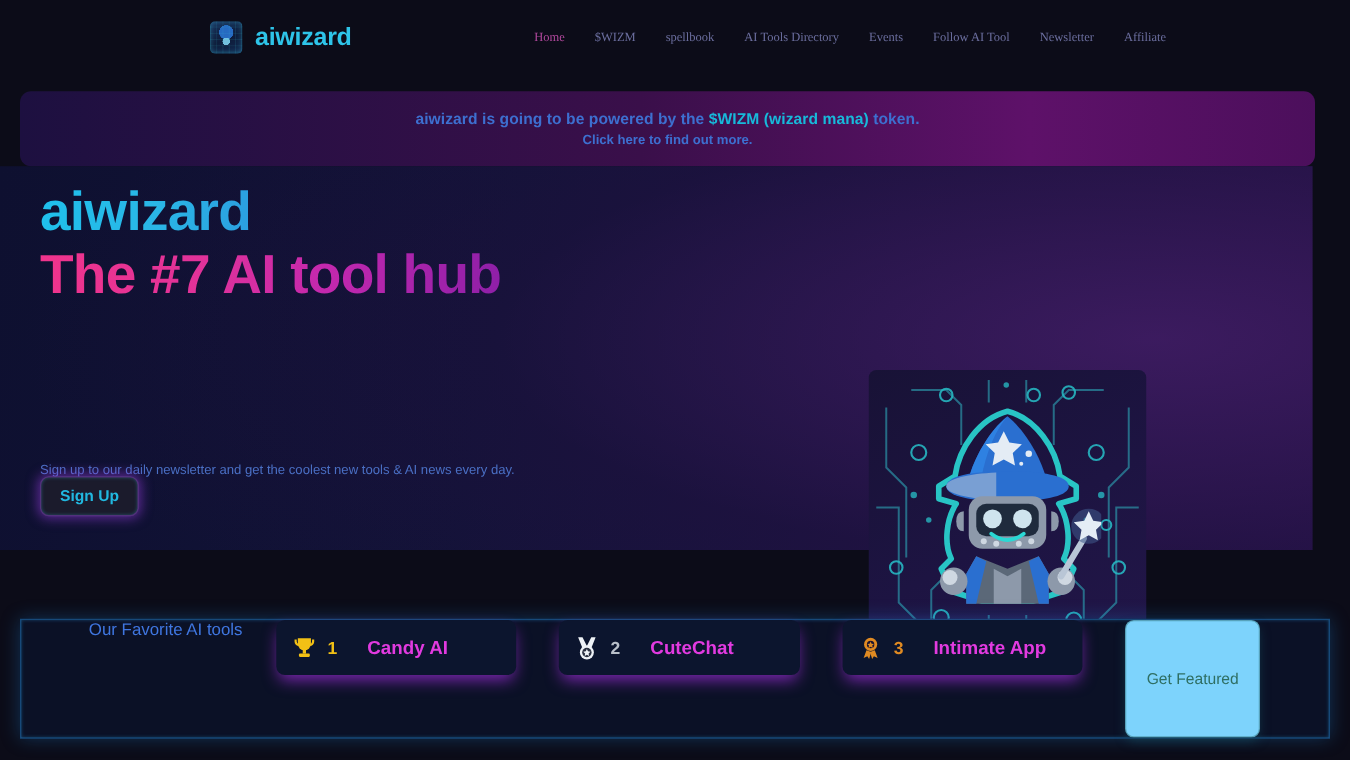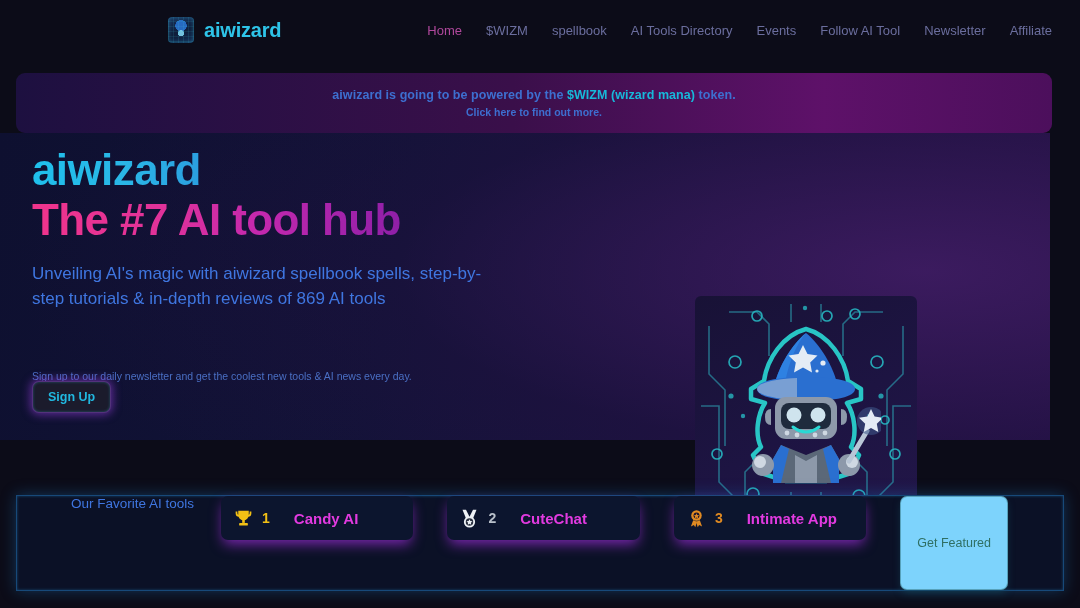--- a/index.html
+++ b/index.html
@@ -34,22 +34,23 @@
       linear-gradient(90deg, rgba(70,220,230,.22) 1px, transparent 1px) 0 0/5px 5px,
       linear-gradient(0deg, rgba(70,220,230,.18) 1px, transparent 1px) 0 0/5px 5px;
     opacity:.55;
   }
   .brand-name {
     font-size:20px; font-weight:bold; color:#2ec4e8;
     letter-spacing:-.2px;
   }
   .nav { display:flex; align-items:center; gap:24px; margin-left:146px; }
   .nav a {
-    font-size:13px; color:#6b6e9e; text-decoration:none;
+    font-size:10px; color:#6b6e9e; text-decoration:none;
     white-space:nowrap;
+    font-family:Liberation Serif, serif;
   }
   .nav a.active { color:#b0489c; }
 
   
   .banner {
     position:absolute; left:16px; top:73px;
     width:1036px; height:60px; border-radius:9px;
     background:linear-gradient(90deg,#1d1040 0%,#3a0f4a 48%,#5e1169 78%,#4c0f5c 100%);
     display:flex; flex-direction:column; align-items:center; justify-content:center;
     gap:4px;
@@ -180,21 +181,20 @@
   <div class="banner-line">
     <span>aiwizard is going to be powered by the </span><span class="hl">$WIZM (wizard mana)</span><span> token.</span>
   </div>
   <div class="banner-sub">Click here to find out more.</div>
 </div>
 
 <div class="hero">
  <div class="hero-inner">
   <div class="h-title-1">aiwizard</div>
   <div class="h-title-2">The #7 AI tool hub</div>
-  <div class="h-sub">Unveiling AI's magic with aiwizard spellbook spells, step-by-step tutorials &amp; in-depth reviews of 869 AI tools</div>
   <div class="h-news">Sign up to our daily newsletter and get the coolest new tools &amp; AI news every day.</div>
   <button class="signup-btn">Sign Up</button>
 
   <div class="robot-wrap">
     <svg class="circuits" viewBox="0 0 222 222">
       <g stroke="#2e9fb0" stroke-width="1.6" fill="none" opacity=".75">
         <path d="M14 30 L14 78 L30 94 L30 150"></path>
         <path d="M34 16 L62 16 L74 28 L74 60"></path>
         <path d="M6 110 L24 110 L24 186 L44 206"></path>
         <path d="M50 200 L50 176 L66 160"></path>

